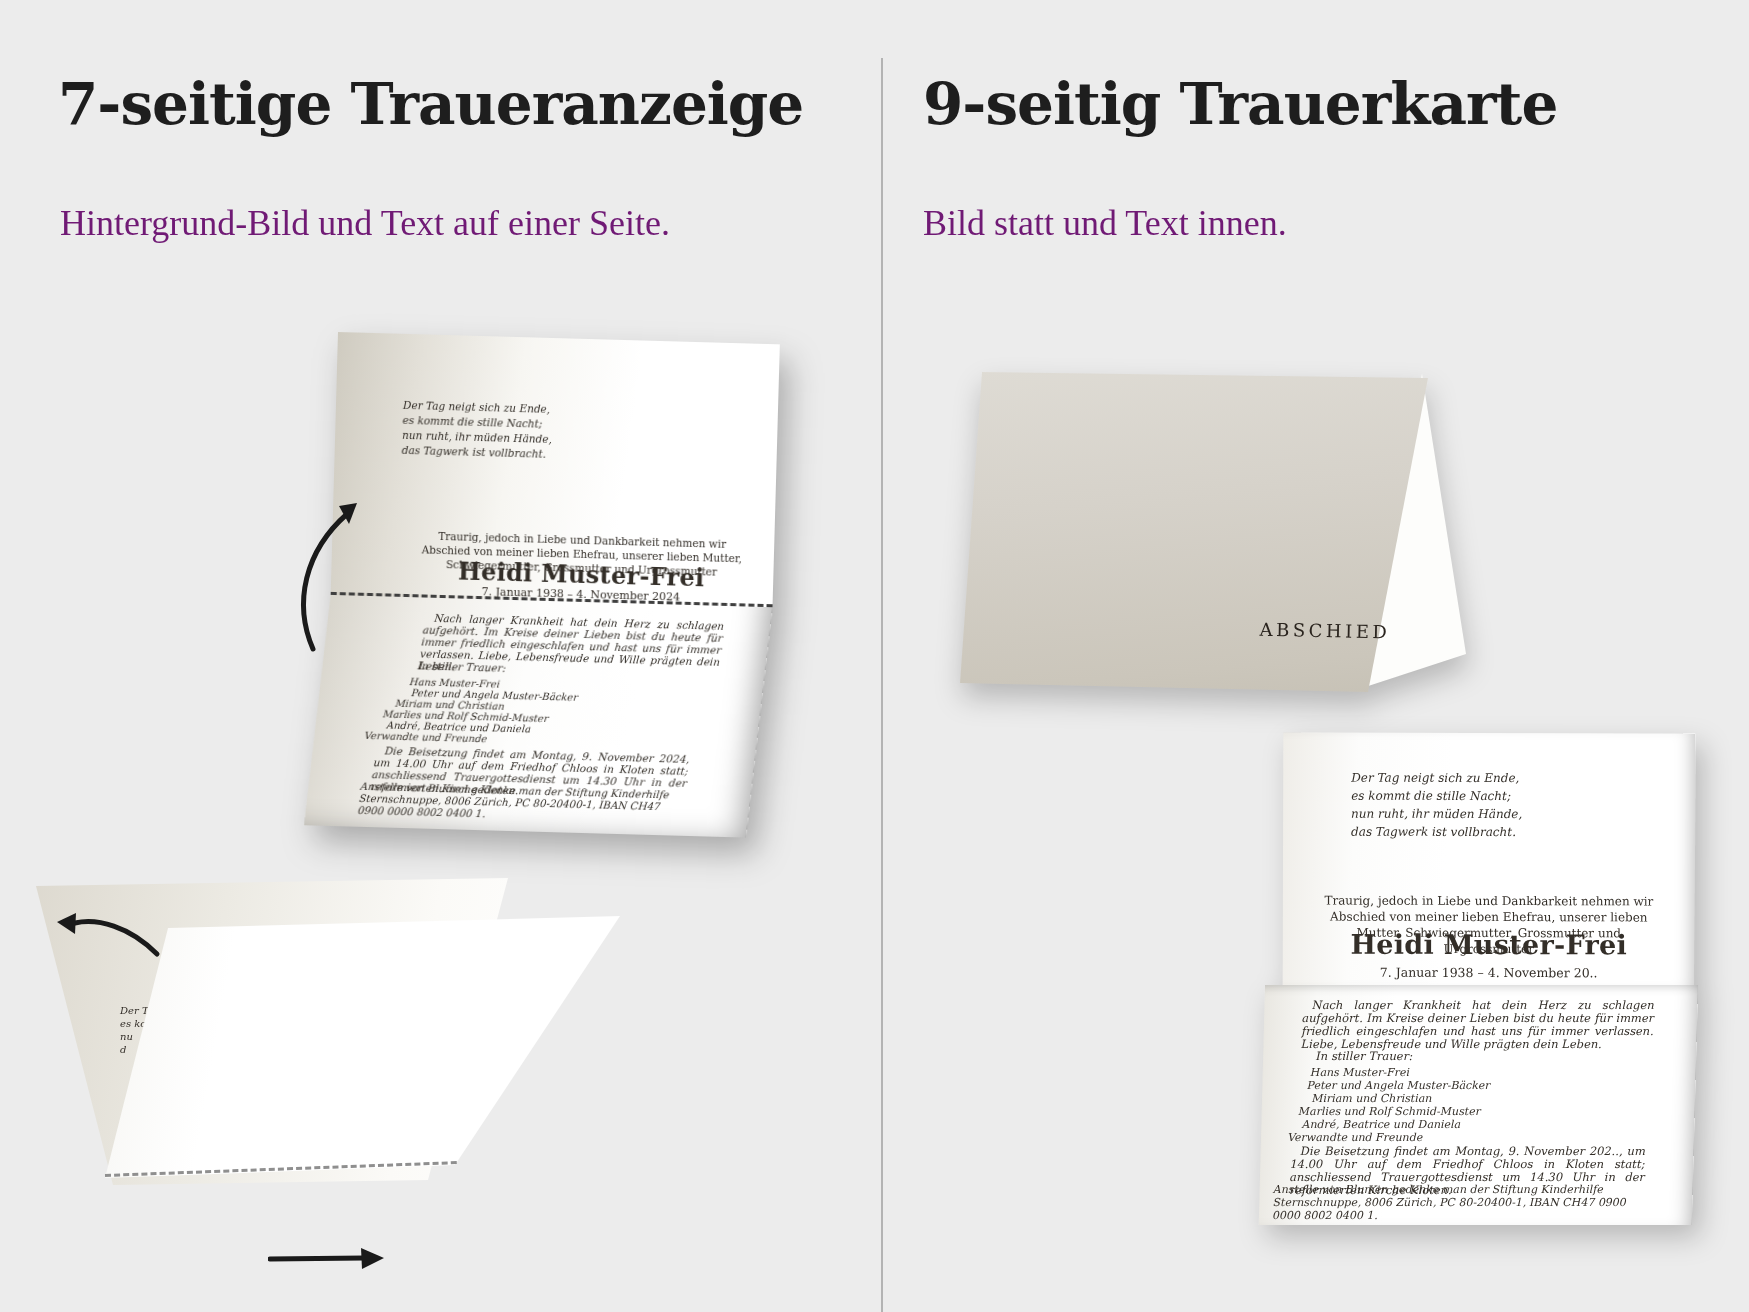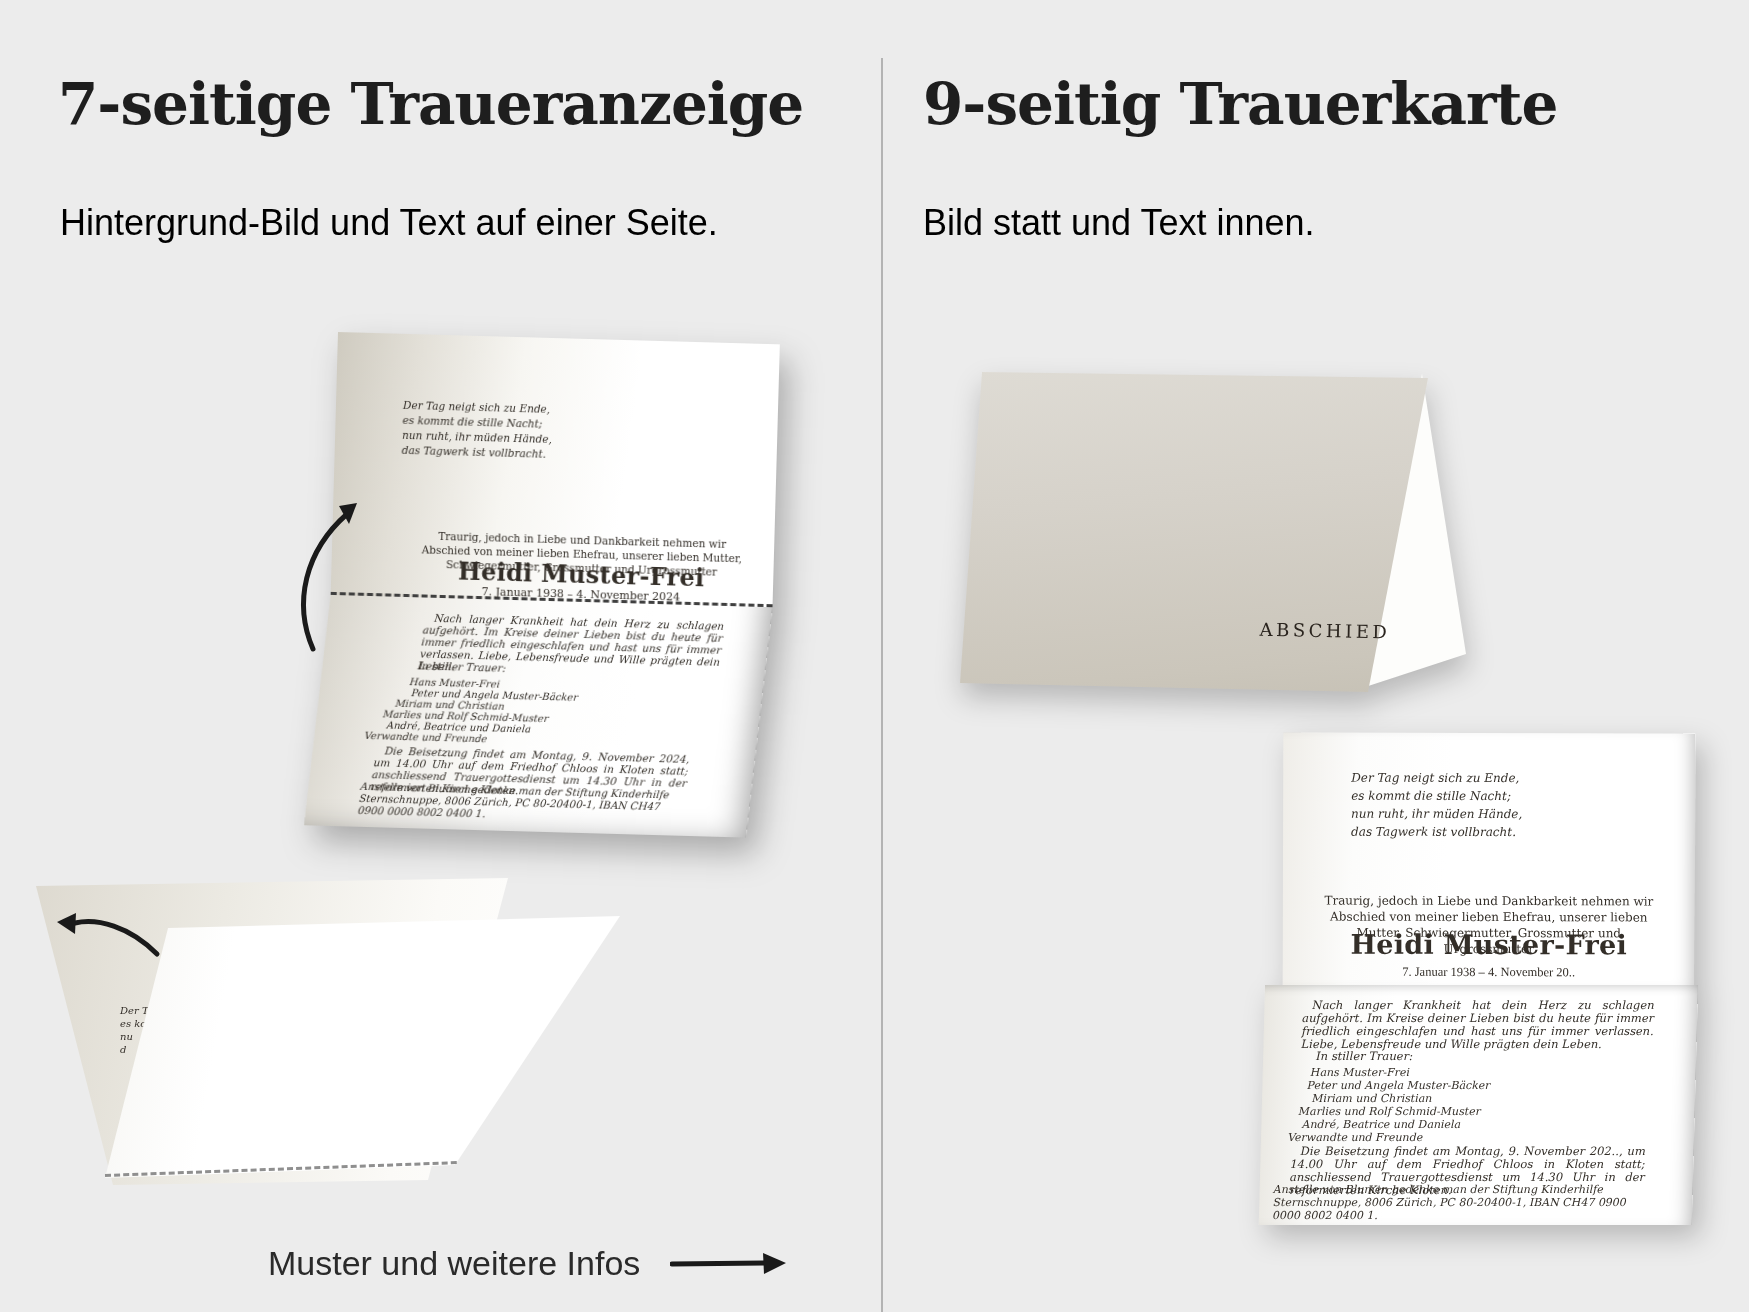--- a/index.html
+++ b/index.html
@@ -9,21 +9,21 @@
     font-family:"Liberation Sans", sans-serif;
   }
   
   .col-title{
     position:absolute;
     font-family:"DejaVu Serif", serif;
     font-weight:700;font-size:58px;letter-spacing:-1px;color:#1e1e1e;
     white-space:nowrap;
   }
   .col-sub{
-    position:absolute;font-size:36px;color:#000000;white-space:nowrap;
+    position:absolute;font-size:36px;color:#701a75;white-space:nowrap;font-family:Liberation Serif, serif;
   }
   #left-title{left:58px;top:70px;}
   #left-sub{left:60px;top:202px;}
   #right-title{left:923px;top:70px;}
   #right-sub{left:923px;top:202px;}
   .divider{
     position:absolute;left:881px;top:58px;width:2px;height:1254px;
     background:#b3b3b3;
   }
   
@@ -190,37 +190,36 @@
 </div>
 
 <div class="spread">
   <div class="page-up">
     <div class="obit it poem poem-r" style="left:68px;top:36px;">Der Tag neigt sich zu Ende,
 es kommt die stille Nacht;
 nun ruht, ihr müden Hände,
 das Tagwerk ist vollbracht.</div>
     <div class="obit intro" style="left:30px;top:160px;width:352px;font-size:12px;line-height:16px;">Traurig, jedoch in Liebe und Dankbarkeit nehmen wir Abschied von meiner lieben Ehefrau, unserer lieben Mutter, Schwiegermutter, Grossmutter und Urgrossmutter</div>
     <div class="obit dname" style="left:30px;top:196px;width:352px;font-size:27px;">Heidi Muster-Frei</div>
-    <div class="obit ddates" style="left:30px;top:232px;width:352px;font-size:12.5px;font-family:Liberation Serif, serif;">7. Januar 1938 – 4. November 20..</div>
+    <div class="obit ddates" style="left:30px;top:232px;width:352px;font-size:12.5px;">7. Januar 1938 – 4. November 20..</div>
   </div>
   <div class="page-dn">
     <div class="obit it para" style="left:38px;top:14px;width:352px;font-size:11.5px;line-height:13px;">Nach langer Krankheit hat dein Herz zu schlagen aufgehört. Im Kreise deiner Lieben bist du heute für immer friedlich eingeschlafen und hast uns für immer verlassen. Liebe, Lebensfreude und Wille prägten dein Leben.</div>
     <div class="obit it" style="left:53px;top:64px;font-size:11.5px;">In stiller Trauer:</div>
     <div class="obit it mourners m-r" style="left:27px;top:81px;">
       <div>Hans Muster-Frei</div>
       <div>Peter und Angela Muster-Bäcker</div>
       <div>Miriam und Christian</div>
       <div>Marlies und Rolf Schmid-Muster</div>
       <div>André, Beatrice und Daniela</div>
       <div>Verwandte und Freunde</div>
     </div>
     <div class="obit it para" style="left:30px;top:160px;width:355px;font-size:11.5px;line-height:13px;">Die Beisetzung findet am Montag, 9. November 202.., um 14.00 Uhr auf dem Friedhof Chloos in Kloten statt; anschliessend Trauergottesdienst um 14.30 Uhr in der reformierten Kirche Kloten.</div>
     <div class="obit it" style="left:14px;top:198px;width:378px;font-size:11px;line-height:13px;">Anstelle von Blumen gedenke man der Stiftung Kinderhilfe Sternschnuppe, 8006 Zürich, PC 80-20400-1, IBAN CH47 0900 0000 8002 0400 1.</div>
   </div>
 </div>
 
 <div class="cta">
-  <span class="cta-label">Muster und weitere Infos</span>
   <svg class="arr" style="position:static;" width="118" height="30" viewBox="0 0 118 30">
     <path d="M2,15 L96,14"></path>
     <polygon points="116,14 93,4 94,25"></polygon>
   </svg>
 </div>
 
 </body></html>

